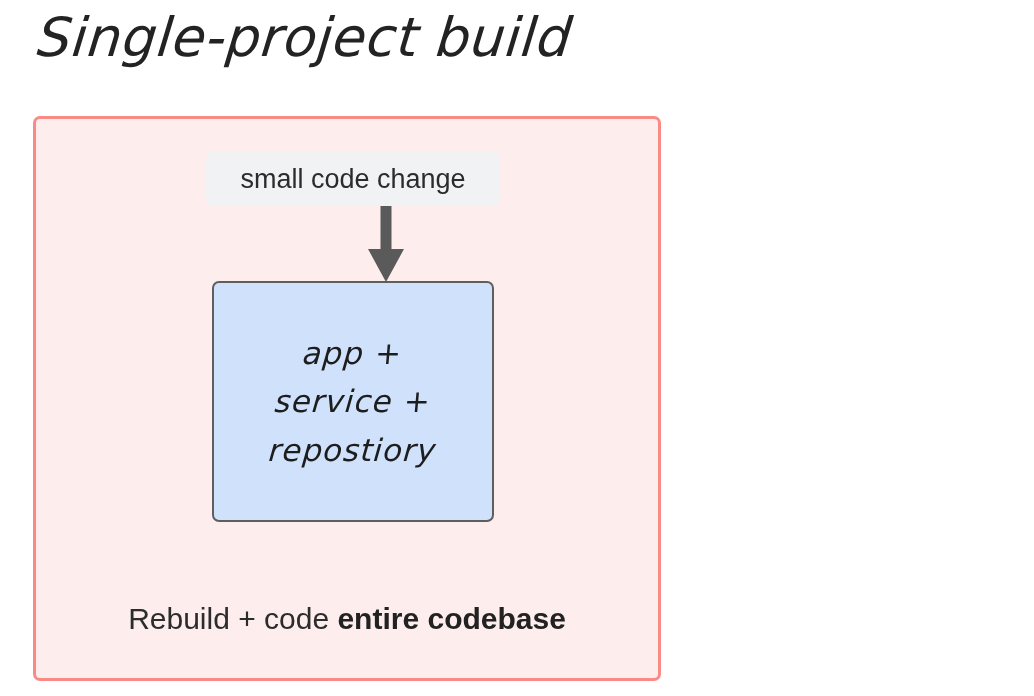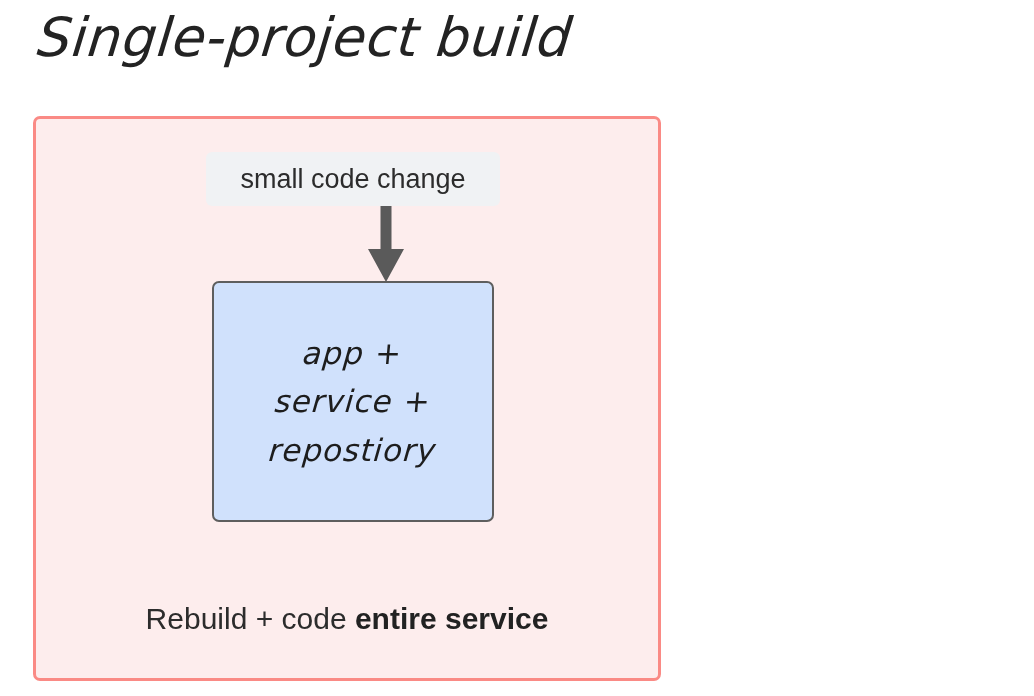--- a/index.html
+++ b/index.html
@@ -139,16 +139,16 @@
     </svg>
   </div>
 
   <div class="component-box">
     <div class="component-line">app +</div>
     <div class="component-line">service +</div>
     <div class="component-line">repostiory</div>
   </div>
 
   <div class="caption">
-    <span>Rebuild + code </span><span class="em">entire service</span>
+    <span>Rebuild + code </span><span class="em">entire codebase</span>
   </div>
 
 </div>
 
 </body></html>

